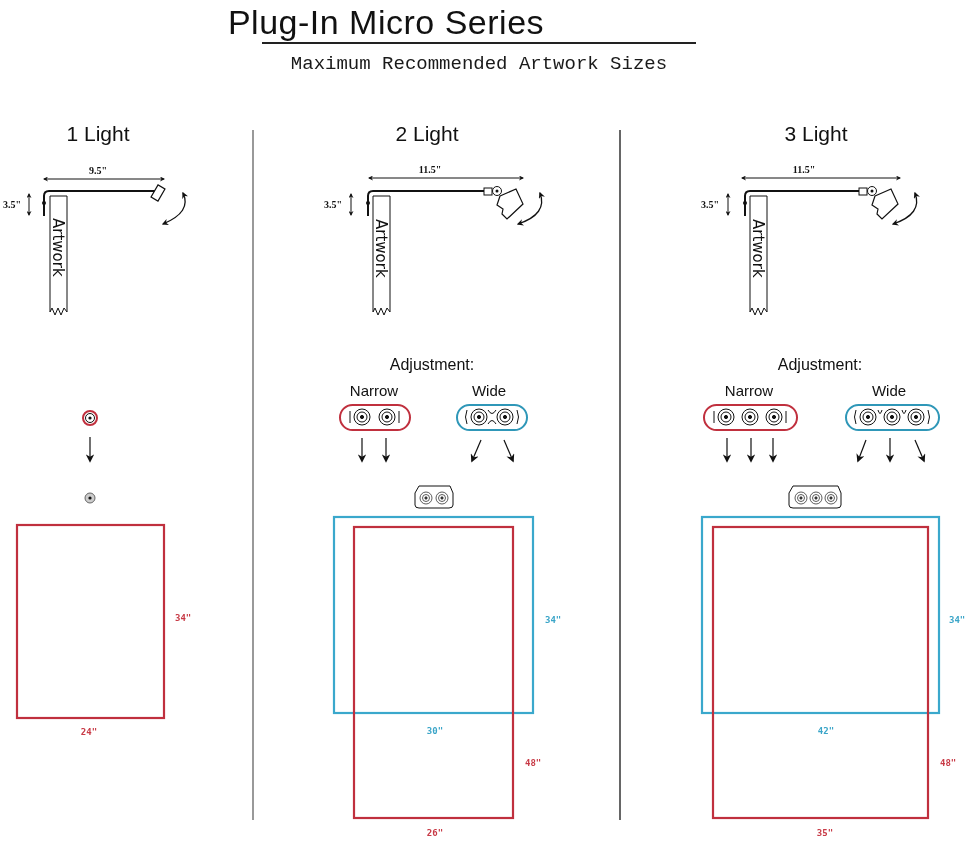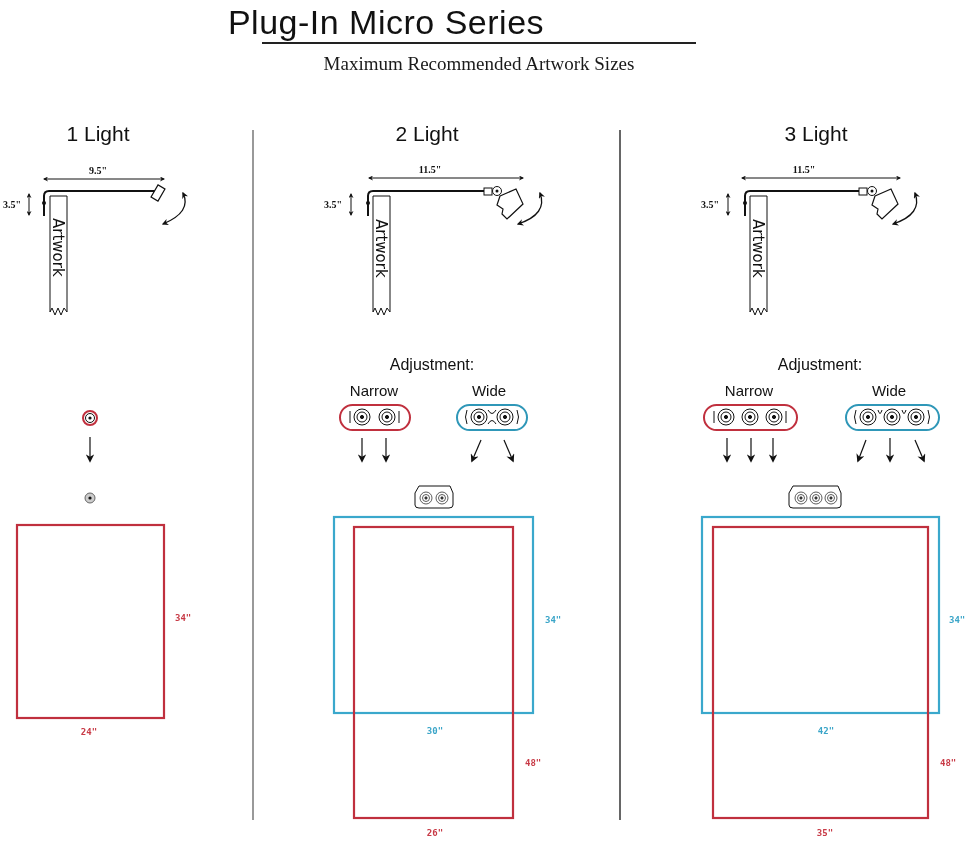--- a/index.html
+++ b/index.html
@@ -1,19 +1,19 @@
 <!DOCTYPE html>
 <html><head>
 <meta charset="utf-8">
 <style>
   html, body { margin: 0; padding: 0; background: #ffffff; }
   body { width: 968px; height: 843px; position: relative; overflow: hidden; font-family: "Liberation Sans", sans-serif; color: #111; }
   .title { position: absolute; left: 0; width: 772px; top: 0; text-align: center; font-size: 34px; font-weight: normal; letter-spacing: 0.5px; line-height: 44px; }
   .title-rule { position: absolute; left: 262px; width: 434px; top: 42px; height: 2px; background: #222; }
-  .subtitle { position: absolute; left: 0; width: 958px; top: 52px; text-align: center; font-family: Liberation Serif, serif; font-size: 19px; line-height: 24px; color: #1a1a1a; }
+  .subtitle { position: absolute; left: 0; width: 958px; top: 52px; text-align: center; font-family: Liberation Mono, monospace; font-size: 19px; line-height: 24px; color: #1a1a1a; }
   svg#diagram { position: absolute; left: 0; top: 0; }
   .col-title { font-family: "Liberation Sans", sans-serif; font-size: 21px; fill: #111; }
   .dim { font-family: "Liberation Serif", serif; font-size: 10px; font-weight: bold; fill: #111; }
   .adj { font-family: "Liberation Sans", sans-serif; font-size: 16px; fill: #111; }
   .artwork-label { font-family: "DejaVu Sans", sans-serif; font-size: 15px; fill: #111; }
   .size-red { font-family: "DejaVu Sans Mono", monospace; font-size: 9px; font-weight: bold; fill: #c83a46; }
   .size-blue { font-family: "DejaVu Sans Mono", monospace; font-size: 9px; font-weight: bold; fill: #3aa5c8; }
 </style>
 </head>
 <body>

